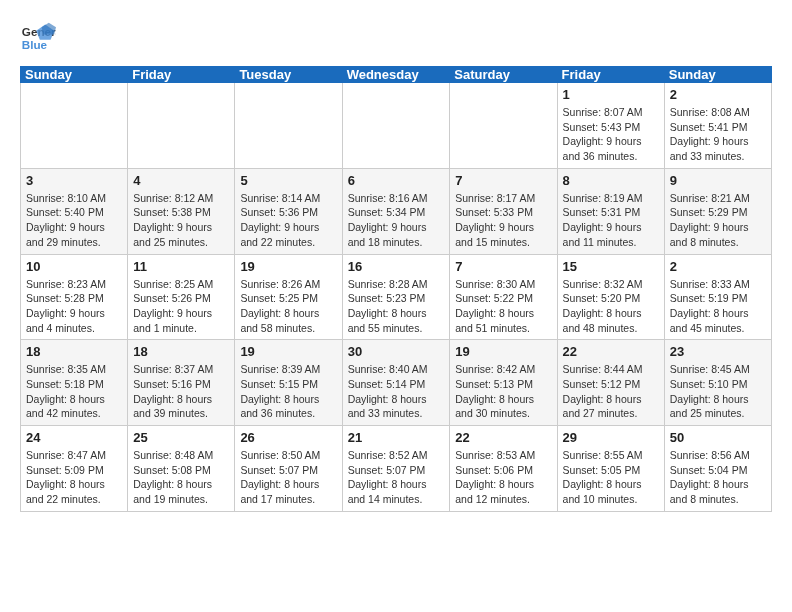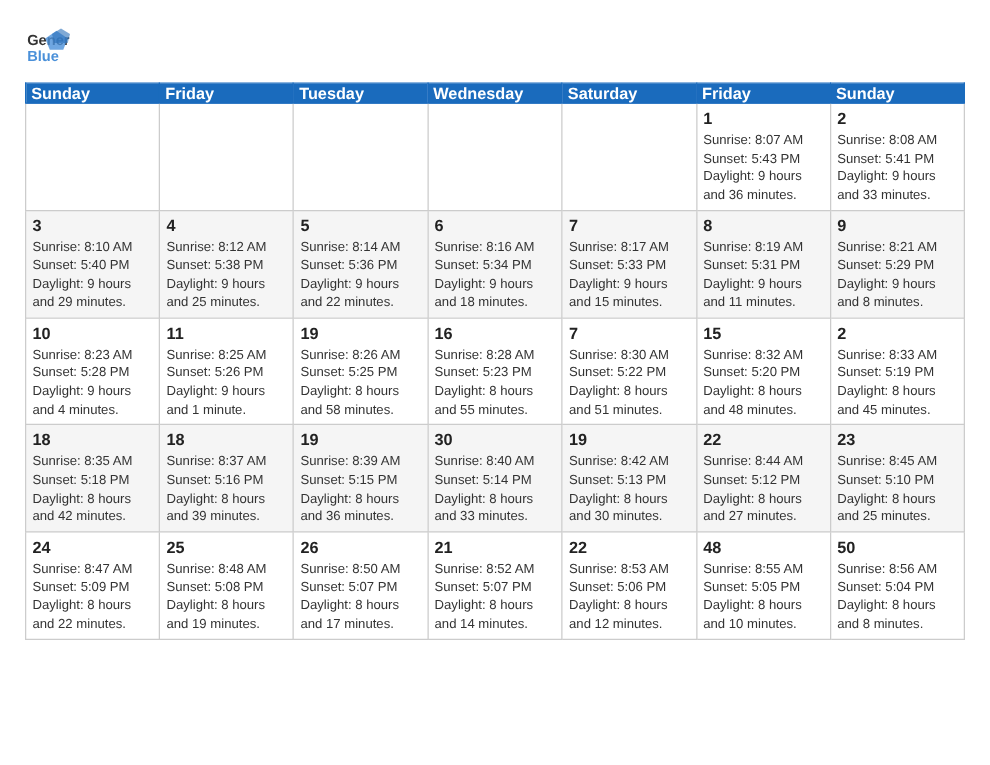--- a/index.html
+++ b/index.html
@@ -228,21 +228,21 @@
         </td>
         <td>
           <div class="day-num">21</div>
           <div class="day-info">Sunrise: 8:52 AM<br>Sunset: 5:07 PM<br>Daylight: 8 hours and 14 minutes.</div>
         </td>
         <td>
           <div class="day-num">22</div>
           <div class="day-info">Sunrise: 8:53 AM<br>Sunset: 5:06 PM<br>Daylight: 8 hours and 12 minutes.</div>
         </td>
         <td>
-          <div class="day-num">48</div>
+          <div class="day-num">29</div>
           <div class="day-info">Sunrise: 8:55 AM<br>Sunset: 5:05 PM<br>Daylight: 8 hours and 10 minutes.</div>
         </td>
         <td>
           <div class="day-num">50</div>
           <div class="day-info">Sunrise: 8:56 AM<br>Sunset: 5:04 PM<br>Daylight: 8 hours and 8 minutes.</div>
         </td>
       </tr>
     </tbody>
 </table>
 

